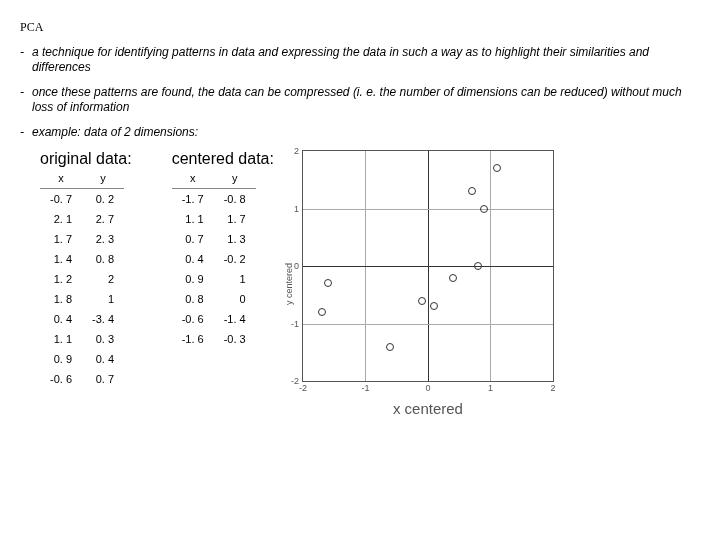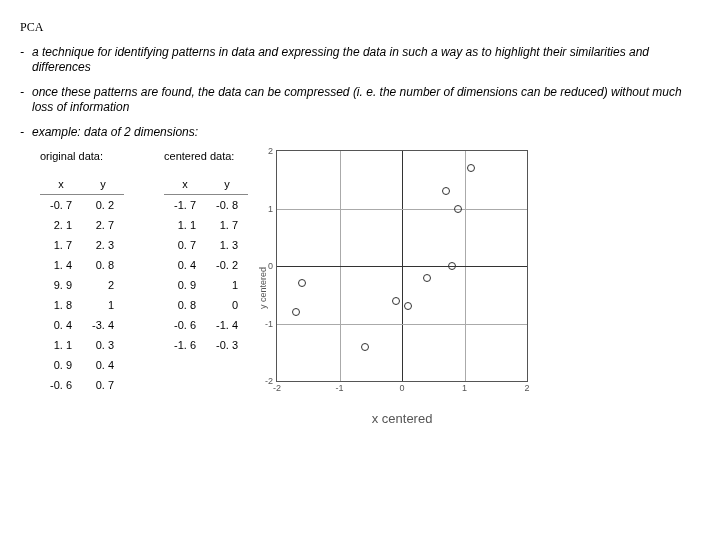--- a/index.html
+++ b/index.html
@@ -12,34 +12,34 @@
       width: 720px;
       box-sizing: border-box;
     }
     .title { margin-bottom: 10px; font-family: Liberation Serif, serif; }
     ul.bullets { list-style: none; padding-left: 0; margin: 0 0 10px 0; }
     ul.bullets > li { position: relative; padding-left: 12px; margin-bottom: 10px; line-height: 1.25; font-style: italic; }
     ul.bullets > li::before { content: "- "; position: absolute; left: 0; }
     .content-row { display: flex; align-items: flex-start; margin-top: 6px; }
     .tables-col { display: flex; gap: 40px; margin-left: 20px; }
     .table-block { }
-    .table-caption { margin-bottom: 12px; font-size: 11px; }
+    .table-caption { font-size: 16px; }
     table { border-collapse: collapse; font-size: 11px; }
     th { font-weight: normal; padding: 4px 10px; border-bottom: 1px solid #888; text-align: center; }
     td { padding: 4px 10px; text-align: right; white-space: nowrap; }
     .chart-wrap { margin-left: 28px; position: relative; }
     .chart {
       width: 250px; height: 230px; border: 1px solid #555; position: relative; background: #fff;
     }
     .gridline-v { position: absolute; top: 0; bottom: 0; width: 0; border-left: 1px solid #aaa; }
     .gridline-h { position: absolute; left: 0; right: 0; height: 0; border-top: 1px solid #aaa; }
     .pt { position: absolute; width: 6px; height: 6px; border: 1px solid #333; border-radius: 50%; background: transparent; transform: translate(-50%, -50%); }
     .tick-x { position: absolute; font-size: 9px; top: 232px; transform: translateX(-50%); color: #555; }
     .tick-y { position: absolute; font-size: 9px; right: 254px; transform: translateY(-50%); color: #555; }
-    .xlabel { text-align: center; font-size: 13px; color: #555; margin-top: 29px; }
+    .xlabel { text-align: center; font-size: 15px; color: #555; margin-top: 18px; }
     .ylabel { position: absolute; left: -34px; top: 50%; transform: translateY(-50%) rotate(-90deg); transform-origin: center; font-size: 9px; color: #555; white-space: nowrap; }
   </style>
 </head>
 <body>
 
 <div class="title">PCA</div>
 
 <ul class="bullets">
   <li>a technique for identifying patterns in data and expressing the data in such a way as to highlight their similarities and differences</li>
   <li>once these patterns are found, the data can be compressed (i. e. the number of dimensions can be reduced) without much loss of information</li>
@@ -69,21 +69,21 @@
             </tr>
             <tr>
               <td>1. 7</td>
               <td>2. 3</td>
             </tr>
             <tr>
               <td>1. 4</td>
               <td>0. 8</td>
             </tr>
             <tr>
-              <td>9. 9</td>
+              <td>1. 2</td>
               <td>2</td>
             </tr>
             <tr>
               <td>1. 8</td>
               <td>1</td>
             </tr>
             <tr>
               <td>0. 4</td>
               <td>-3. 4</td>
             </tr>

